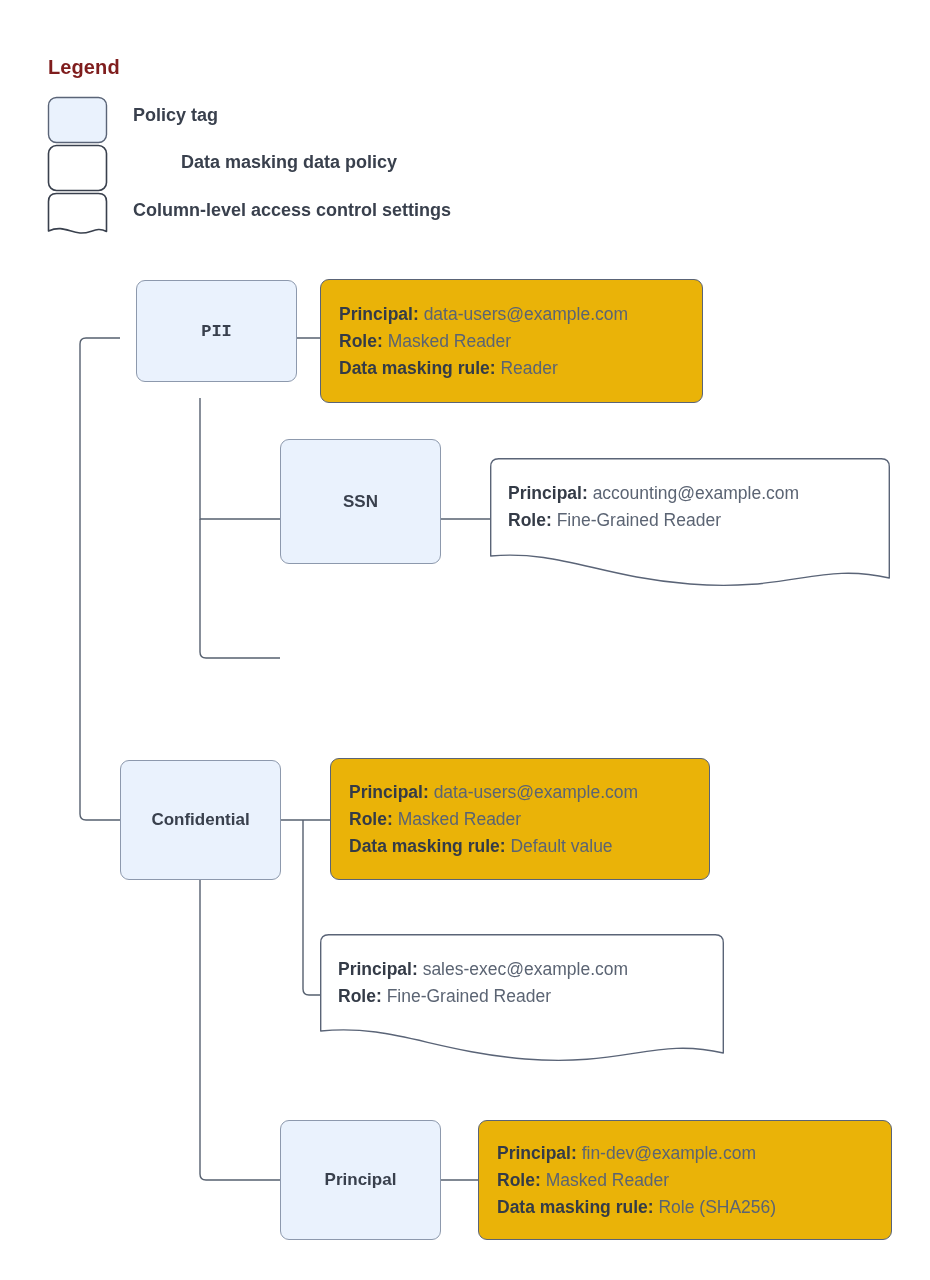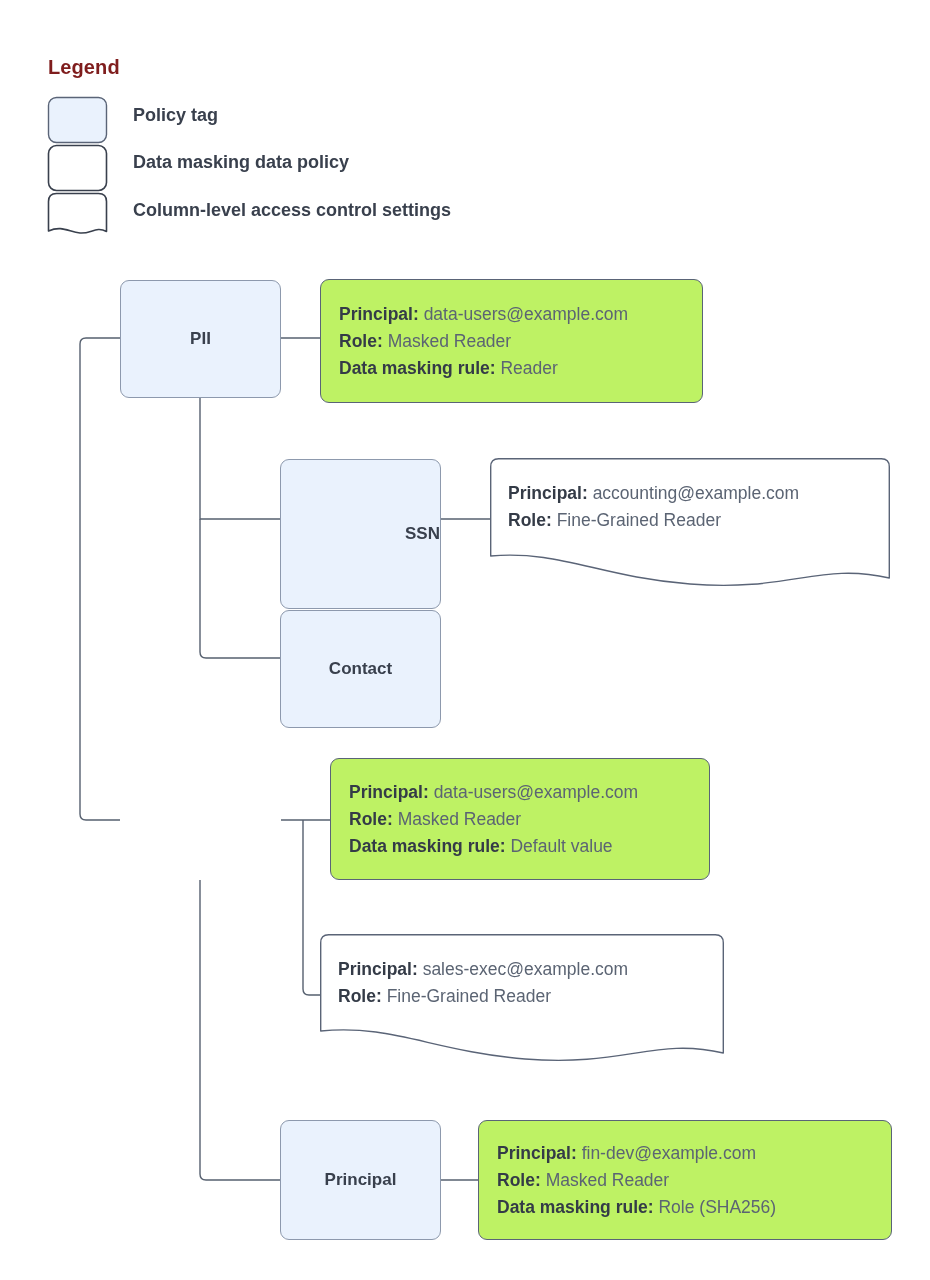--- a/index.html
+++ b/index.html
@@ -40,21 +40,21 @@
   }
   .legend-label {
     position: absolute;
     font-size: 18px;
     font-weight: bold;
     color: #39404d;
     white-space: nowrap;
     left: 133px;
   }
   .legend-label.l0 { top: 105px; }
-  .legend-label.l1 { top: 152px; }
+  .legend-label.l1 { top: 152px; margin-left: 48px; }
   .legend-label.l2 { top: 200px; }
 
   
   .tag-node {
     position: absolute;
     display: flex;
     align-items: center;
     justify-content: center;
     box-sizing: border-box;
     background: #eaf2fd;
@@ -62,21 +62,21 @@
     border-radius: 9px;
     font-size: 17px;
     font-weight: bold;
     color: #39404d;
   }
 
   
   .policy-card {
     position: absolute;
     box-sizing: border-box;
-    background: #bef264;
+    background: #eab308;
     border: 1.3px solid #5a6477;
     border-radius: 9px;
     display: flex;
     flex-direction: column;
     justify-content: center;
   }
   
   .policy-doc {
     position: absolute;
   }
@@ -137,32 +137,32 @@
       <path d="M 281 820 L 330 820"></path>
 
       <path d="M 303 820 L 303 989 Q 303 995 309 995 L 320 995"></path>
 
       <path d="M 200 880 L 200 1174 Q 200 1180 206 1180 L 280 1180"></path>
 
       <path d="M 441 1180 L 478 1180"></path>
     </g>
   </svg>
 
-  <div class="tag-node" style="left:120px; top:280px; width:161px; height:118px;">
+  <div class="tag-node" style="left:136px; top:280px; width:161px; height:102px;font-family:Liberation Mono, monospace;">
     <span>PII</span>
   </div>
 
-  <div class="tag-node" style="left:280px; top:459px; width:161px; height:150px;justify-content:flex-end;">
+  <div class="tag-node" style="left:280px; top:439px; width:161px; height:125px;">
     <span>SSN</span>
   </div>
 
-  <div class="tag-node" style="left:280px; top:610px; width:161px; height:118px;">
-    <span>Contact</span>
-  </div>
-
+
+  <div class="tag-node" style="left:120px; top:760px; width:161px; height:120px;">
+    <span>Confidential</span>
+  </div>
 
   <div class="tag-node" style="left:280px; top:1120px; width:161px; height:120px;">
     <span>Principal</span>
   </div>
 
   <div class="policy-card" style="left:320px; top:279px; width:383px; height:124px;">
     <div class="line">
       <b>Principal:</b>
       <span>data-users@example.com</span>
     </div>

